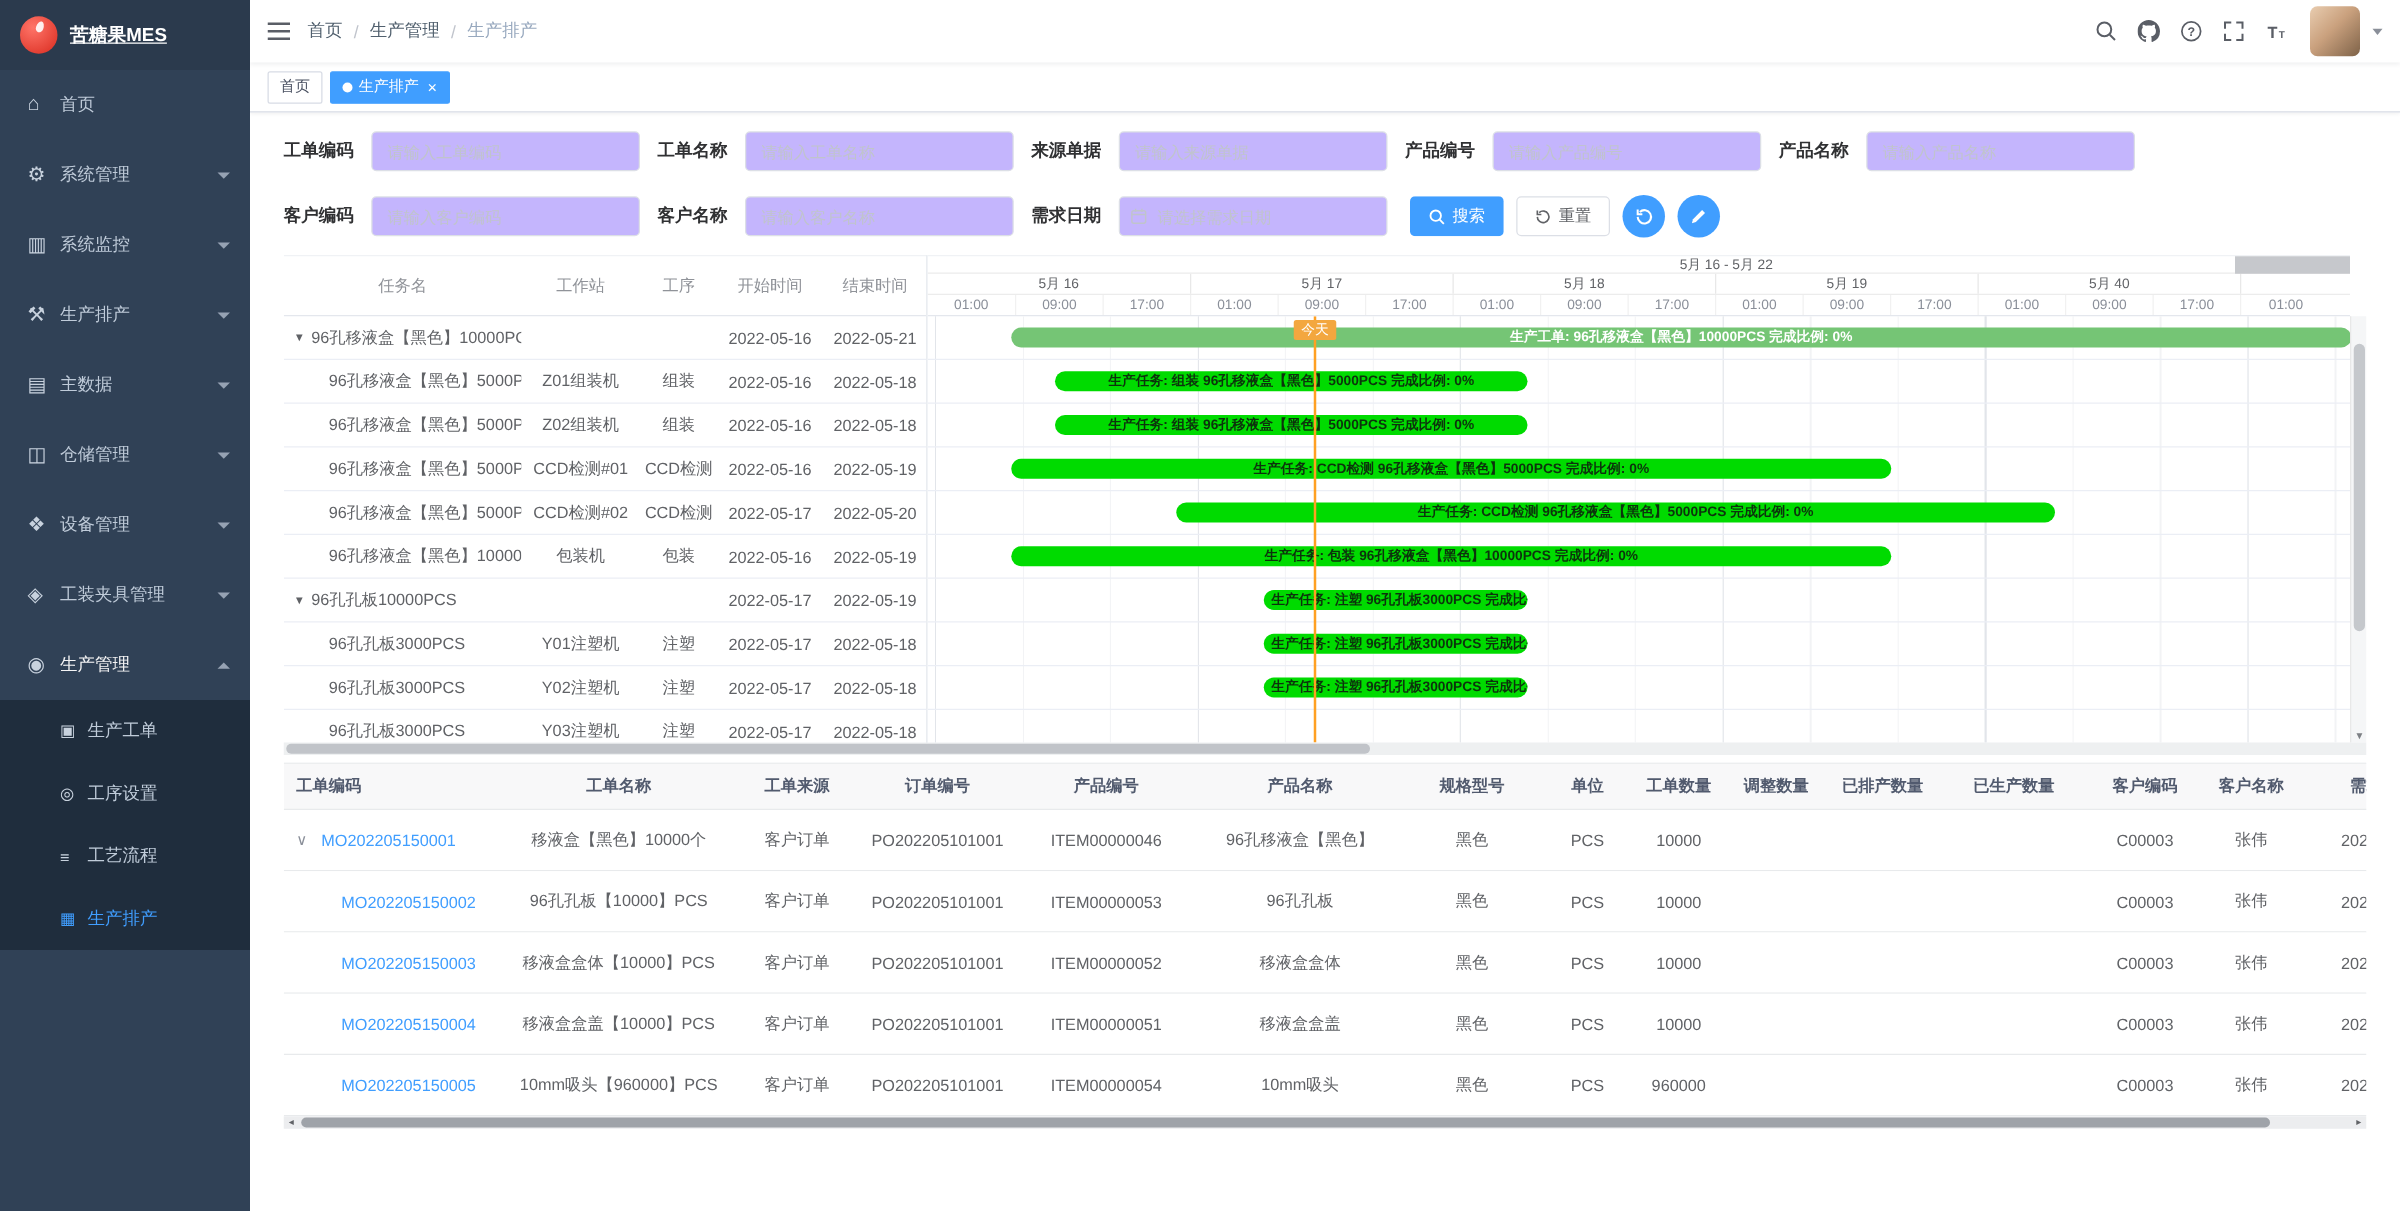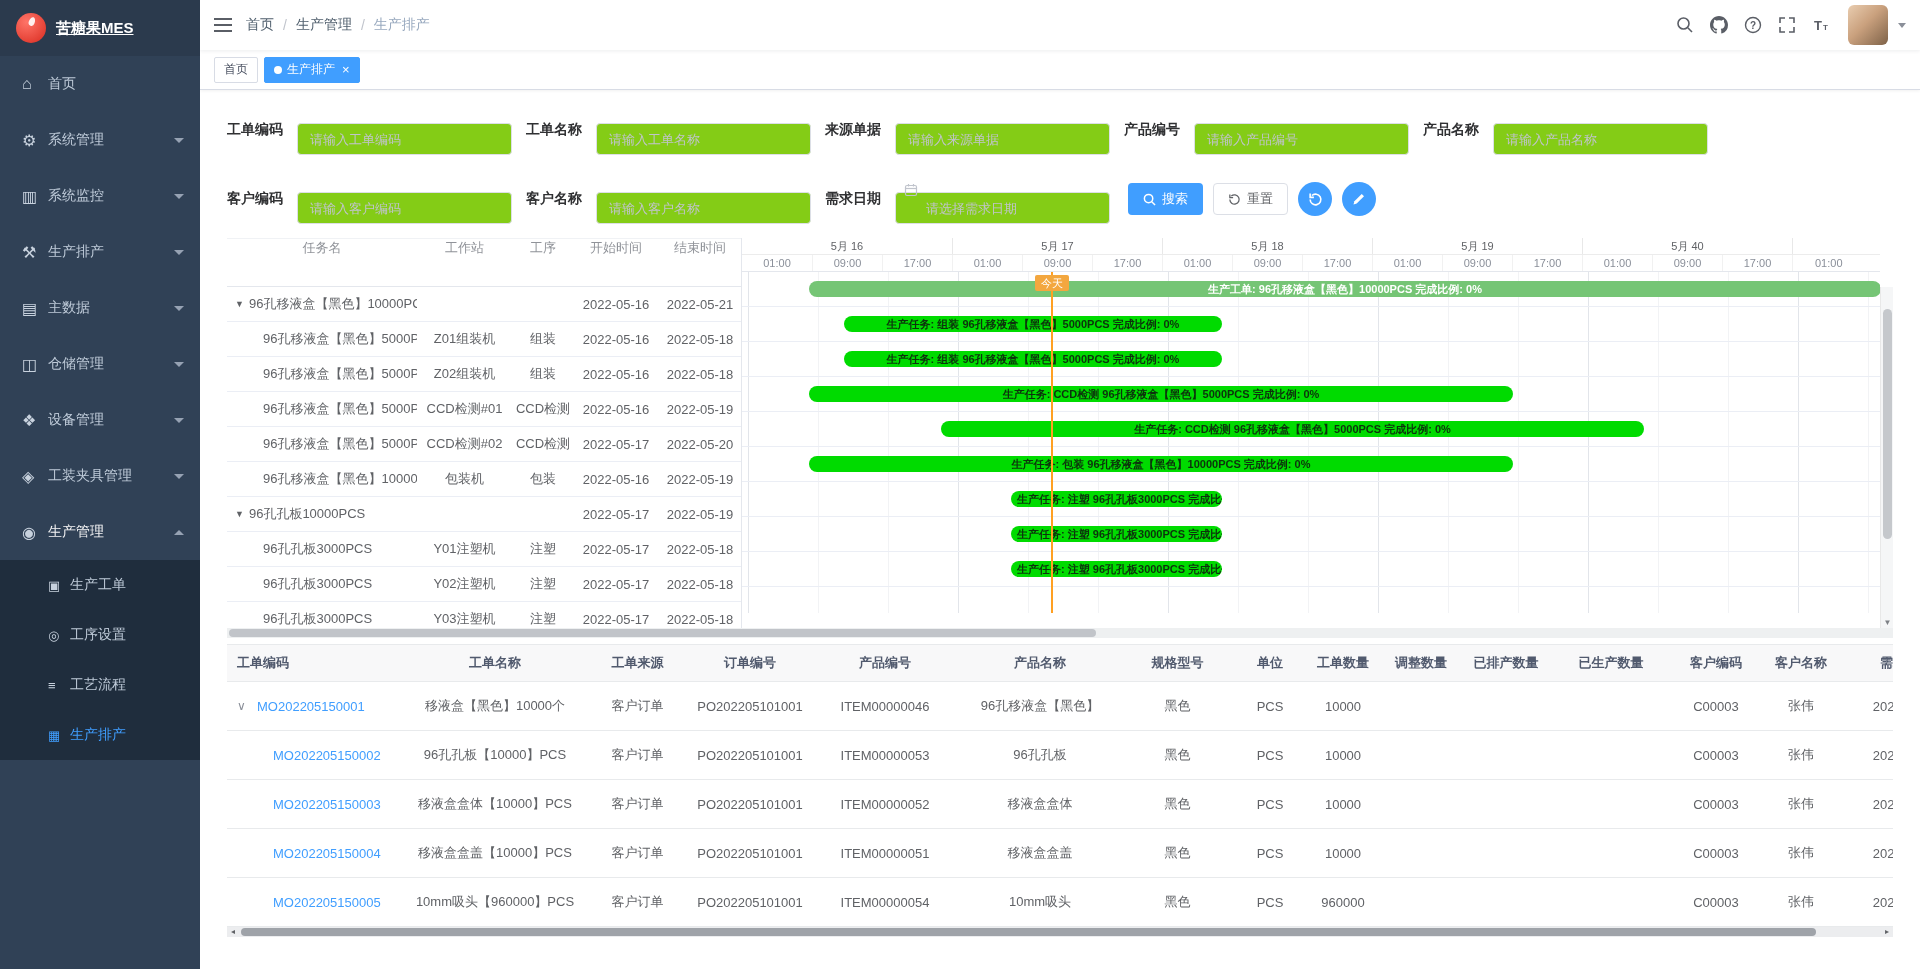--- a/index.html
+++ b/index.html
@@ -53,36 +53,36 @@
   .dot{width:8px;height:8px;border-radius:50%;background:#fff;display:inline-block;}
   .tag-close{font-size:13px;line-height:1;margin-left:2px;cursor:pointer;}
 
   
   .search-area{padding:15px 0 14px 27px;flex:none;}
   .sf-row{display:flex;align-items:center;}
   .sf-row.first{margin-bottom:19px;}
   .sf-group{display:flex;align-items:center;margin-right:14px;}
   .sf-label{font-size:14px;font-weight:bold;color:#303133;margin-right:10px;white-space:nowrap;min-width:60px;}
   .sf-input{width:215px;height:32px;border:1px solid #dcdfe6;border-radius:4px;padding:0 12px;font-size:13px;
-    color:#606266;outline:none;background:#84cc16;font-family:inherit;margin-top:18px;}
+    color:#606266;outline:none;background:#c4b5fd;font-family:inherit;}
   .sf-input::placeholder{color:#c0c4cc;}
   .date-wrap{position:relative;}
   .date-wrap .sf-input{padding-left:30px;}
   .cal-icon{position:absolute;left:9px;top:9px;pointer-events:none;}
   .btn{height:32px;border-radius:4px;font-size:13px;display:inline-flex;align-items:center;gap:6px;
     padding:0 14px;cursor:pointer;border:1px solid transparent;font-family:inherit;}
   .btn-primary{background:#409eff;color:#fff;margin-left:4px;}
   .btn-default{background:#fff;border-color:#dcdfe6;color:#606266;margin-left:10px;}
   .btn-circle{width:34px;height:34px;border-radius:50%;background:#409eff;border:none;color:#fff;
     display:inline-flex;align-items:center;justify-content:center;margin-left:10px;cursor:pointer;}
 
   
   .gantt{margin-left:27px;width:1666px;height:400px;position:relative;flex:none;display:flex;}
   .g-left{width:515px;flex:none;border-right:1px solid #e4e7ed;overflow:hidden;}
-  .g-left-header{height:49px;display:flex;border-bottom:1px solid #e4e7ed;border-top:1px solid #f0f2f5;}
+  .g-left-header{height:49px;display:flex;align-items:center;border-bottom:1px solid #e4e7ed;border-top:1px solid #f0f2f5;}
   .g-hc{text-align:center;font-size:13px;color:#909399;flex:none;white-space:nowrap;overflow:hidden;}
   .g-left-body{height:341px;overflow:hidden;}
   .g-row{height:35px;display:flex;align-items:center;border-bottom:1px solid #ebeef5;font-size:13px;color:#606266;}
   .g-c{flex:none;white-space:nowrap;overflow:hidden;}
   .g-name{width:190px;display:flex;align-items:center;}
   .g-name.order{padding-left:8px;}
   .g-name.child{padding-left:36px;}
   .tri{font-size:9px;color:#606266;margin-right:5px;flex:none;}
   .g-station{width:95px;text-align:center;}
   .g-proc{width:62px;text-align:center;}
@@ -456,20 +456,24 @@
                 <span>96孔孔板3000PCS</span>
               </div>
               <div class="g-c g-station">Y03注塑机</div>
               <div class="g-c g-proc">注塑</div>
               <div class="g-c g-date">2022-05-17</div>
               <div class="g-c g-date">2022-05-18</div>
             </div>
           </div>
       </div>
       <div class="g-right">
+        <div class="g-range">
+          <span>5月 16 - 5月 22</span>
+          <span class="g-corner-block"></span>
+        </div>
         <div class="g-days">
             <div class="day-cell">5月 16</div>
             <div class="day-cell">5月 17</div>
             <div class="day-cell">5月 18</div>
             <div class="day-cell">5月 19</div>
             <div class="day-cell">5月 40</div>
             <div class="day-cell partial"></div>
           </div>
         <div class="g-hours">
             <div class="hour-cell">01:00</div>

